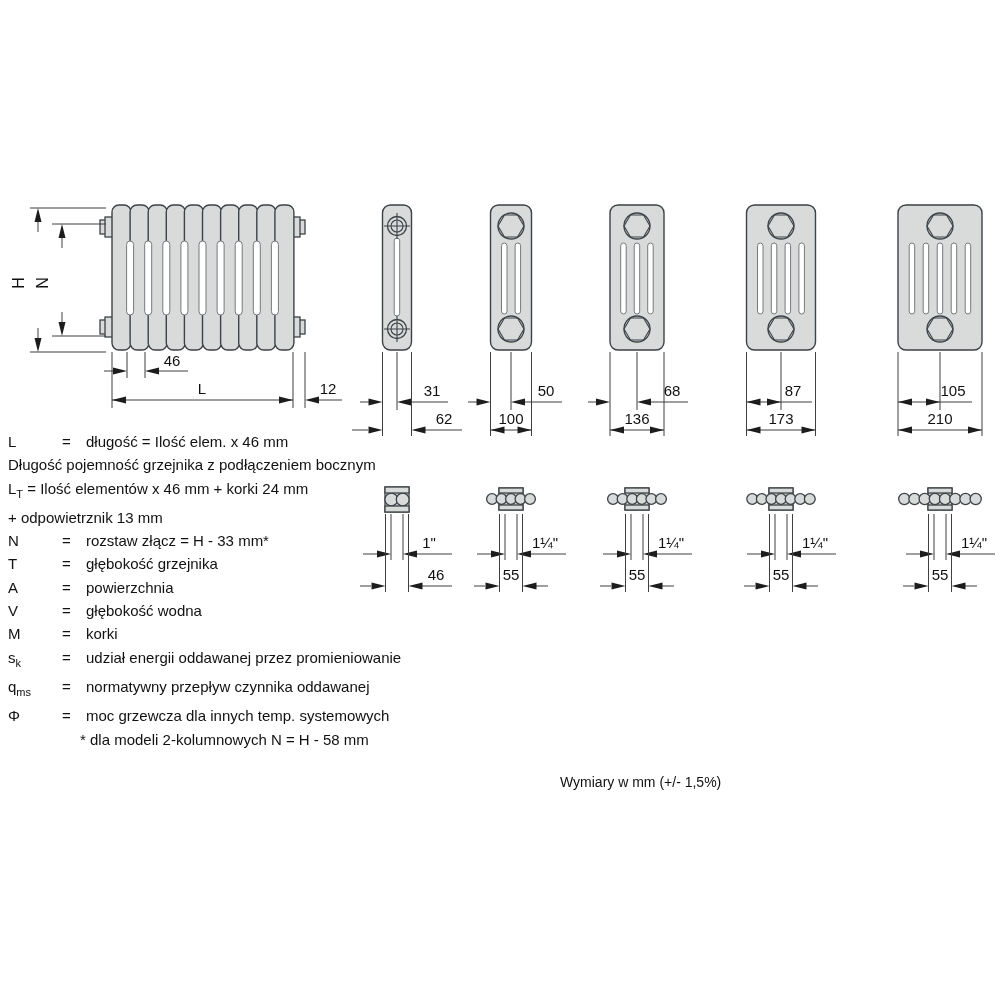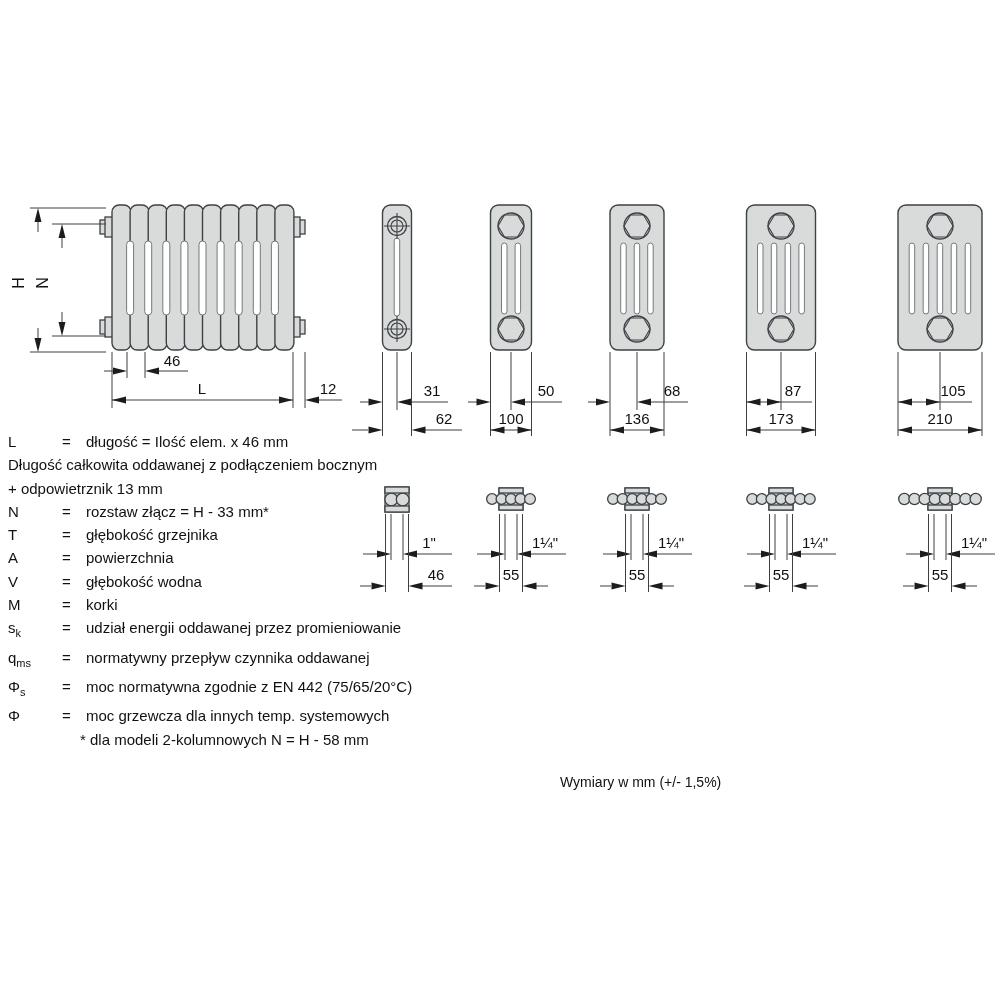--- a/index.html
+++ b/index.html
@@ -315,21 +315,24 @@
     <polygon class="arr" points="951.5,586 965.5,582.5 965.5,589.5"></polygon>
     <text class="dtxt" x="940" y="580" text-anchor="middle">55</text>
   </g>
 </svg>
 
 <div class="legend">
   <div class="lrow">
     <span class="sym"><span>L</span></span><span class="eq">=</span><span>długość = Ilość elem. x 46 mm</span>
   </div>
   <div class="lrow">
-    <span>Długość całkowita oddawanej z podłączeniem bocznym</span>
+    <span>Długość pojemność grzejnika z podłączeniem bocznym</span>
+  </div>
+  <div class="lrow">
+    <span><span>L</span><sub>T</sub> <span>= Ilość elementów x 46 mm + korki 24 mm</span></span>
   </div>
   <div class="lrow">
     <span>+ odpowietrznik 13 mm</span>
   </div>
   <div class="lrow">
     <span class="sym"><span>N</span></span><span class="eq">=</span><span>rozstaw złącz = H - 33 mm*</span>
   </div>
   <div class="lrow">
     <span class="sym"><span>T</span></span><span class="eq">=</span><span>głębokość grzejnika</span>
   </div>
@@ -340,23 +343,20 @@
     <span class="sym"><span>V</span></span><span class="eq">=</span><span>głębokość wodna</span>
   </div>
   <div class="lrow">
     <span class="sym"><span>M</span></span><span class="eq">=</span><span>korki</span>
   </div>
   <div class="lrow">
     <span class="sym"><span>s</span><sub>k</sub></span><span class="eq">=</span><span>udział energii oddawanej przez promieniowanie</span>
   </div>
   <div class="lrow">
     <span class="sym"><span>q</span><sub>ms</sub></span><span class="eq">=</span><span>normatywny przepływ czynnika oddawanej</span>
-  </div>
-  <div class="lrow">
-    <span class="sym"><span>Φ</span><sub>s</sub></span><span class="eq">=</span><span>moc normatywna zgodnie z EN 442 (75/65/20°C)</span>
   </div>
   <div class="lrow">
     <span class="sym"><span>Φ</span></span><span class="eq">=</span><span>moc grzewcza dla innych temp. systemowych</span>
   </div>
   <div class="lrow indent">
     <span>* dla modeli 2-kolumnowych N = H - 58 mm</span>
   </div>
 </div>
 
 <div class="footnote">Wymiary w mm (+/- 1,5%)</div>

